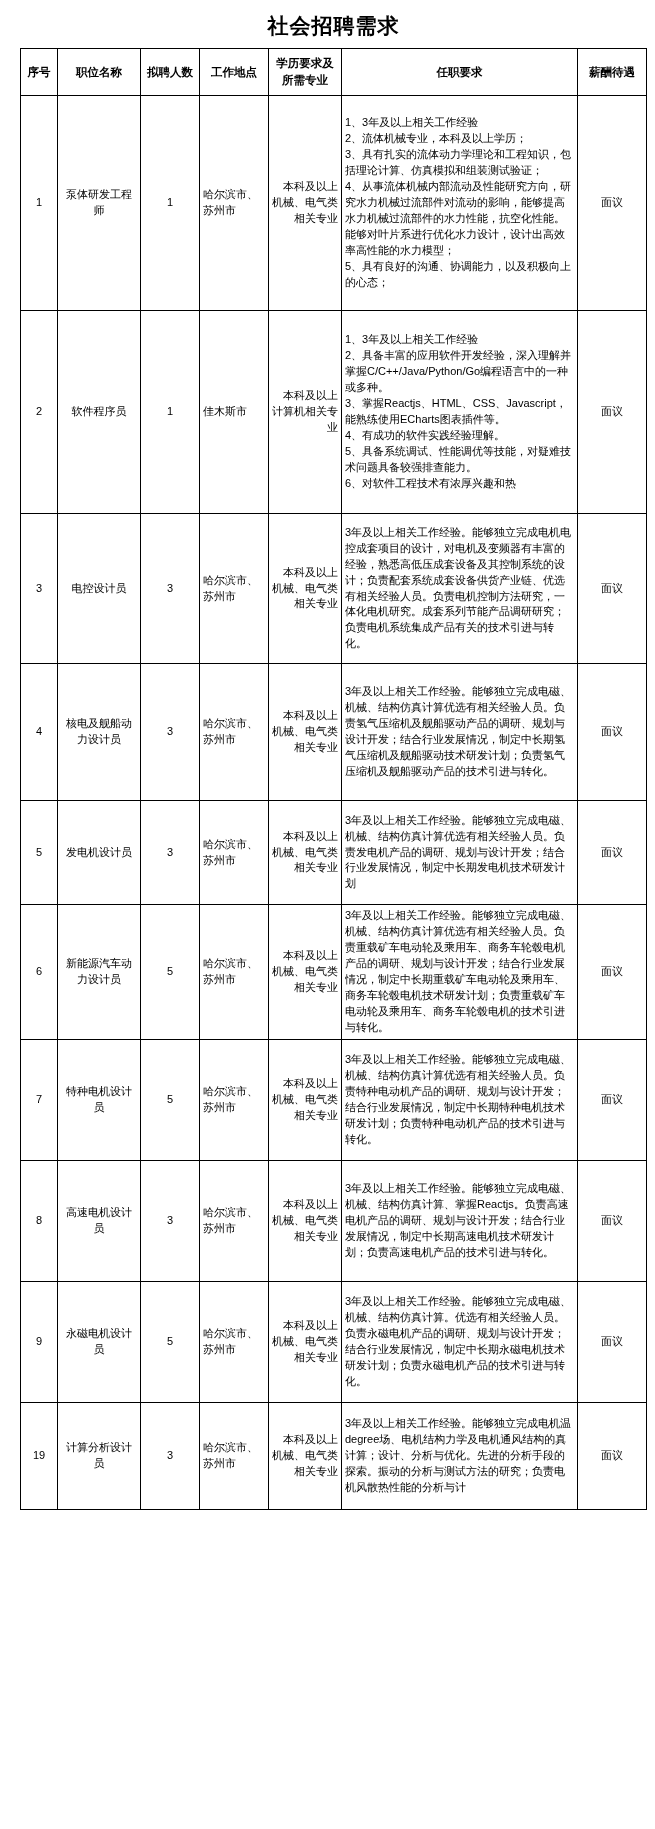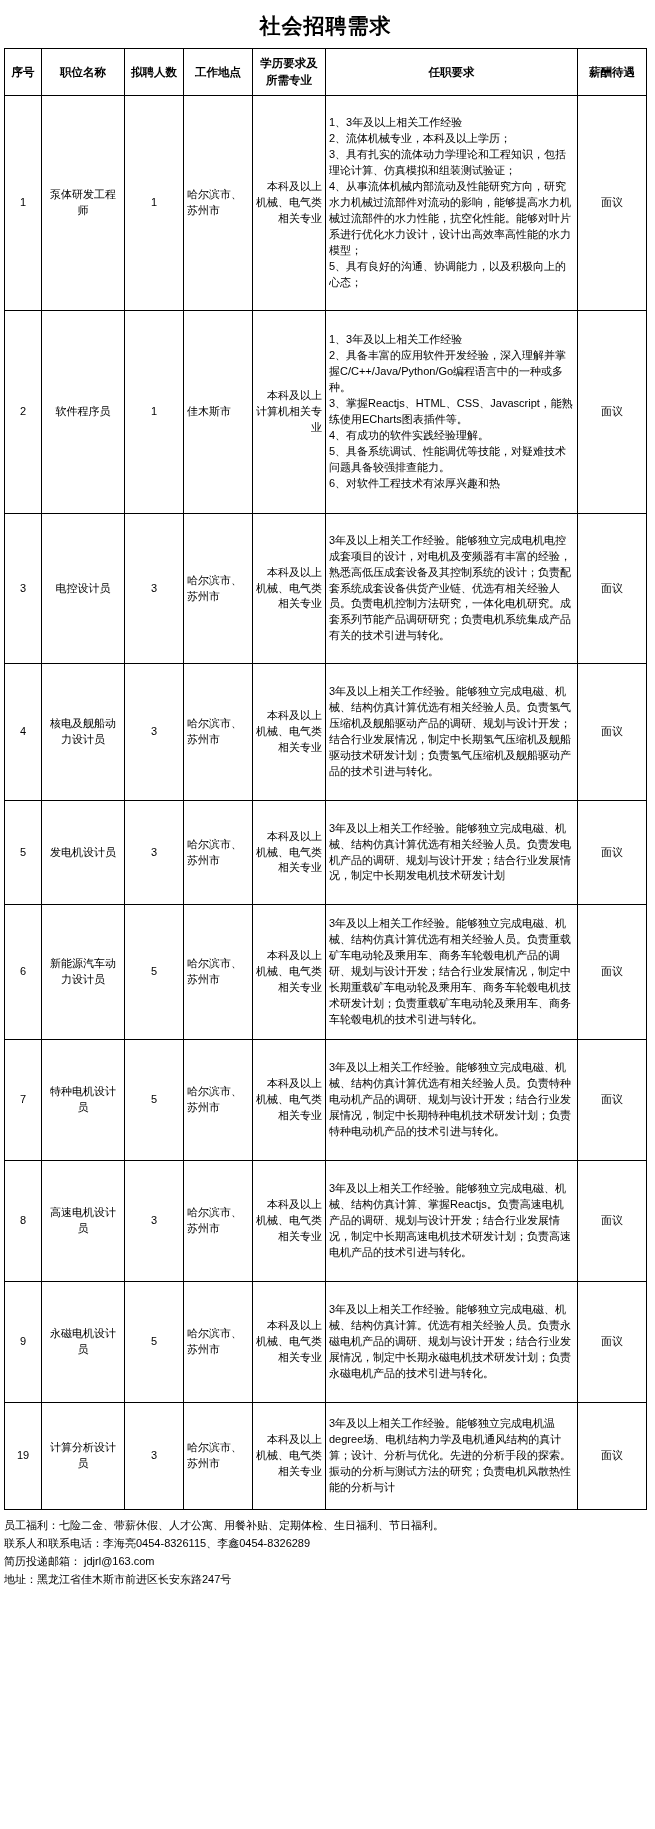--- a/index.html
+++ b/index.html
@@ -5,21 +5,21 @@
   html,body{margin:0;padding:0;}
   body{
     width:655px;
     background:#ffffff;
     font-family:"Liberation Sans","DejaVu Sans",sans-serif;
     color:#000;
   }
   .page{
     width:655px;
     box-sizing:border-box;
-    padding:6px 8px 10px 4px;
+    padding:6px 8px 10px 20px;
   }
   .doc-title{
     text-align:center;
     font-size:21px;
     font-weight:bold;
     letter-spacing:1px;
     padding:6px 0 8px 0;
     font-family:"Liberation Serif","DejaVu Serif",serif;
   }
   table.recruit{
@@ -210,20 +210,14 @@
         <td class="c-edu">本科及以上 机械、电气类相关专业</td>
         <td class="c-req">
             <span class="req-clip" style="max-height:100px">3年及以上相关工作经验。能够独立完成电机温degree场、电机结构力学及电机通风结构的真计算；设计、分析与优化。先进的分析手段的探索。振动的分析与测试方法的研究；负责电机风散热性能的分析与计</span>
           </td>
         <td class="c-sal">面议</td>
       </tr>
 
     </tbody>
   </table>
 
-  <div class="footer">
-    <div>员工福利：七险二金、带薪休假、人才公寓、用餐补贴、定期体检、生日福利、节日福利。</div>
-    <div>联系人和联系电话：李海亮0454-8326115、李鑫0454-8326289</div>
-    <div>简历投递邮箱：   jdjrl@163.com</div>
-    <div>地址：黑龙江省佳木斯市前进区长安东路247号</div>
-  </div>
 
 </div>
 
 </body></html>

